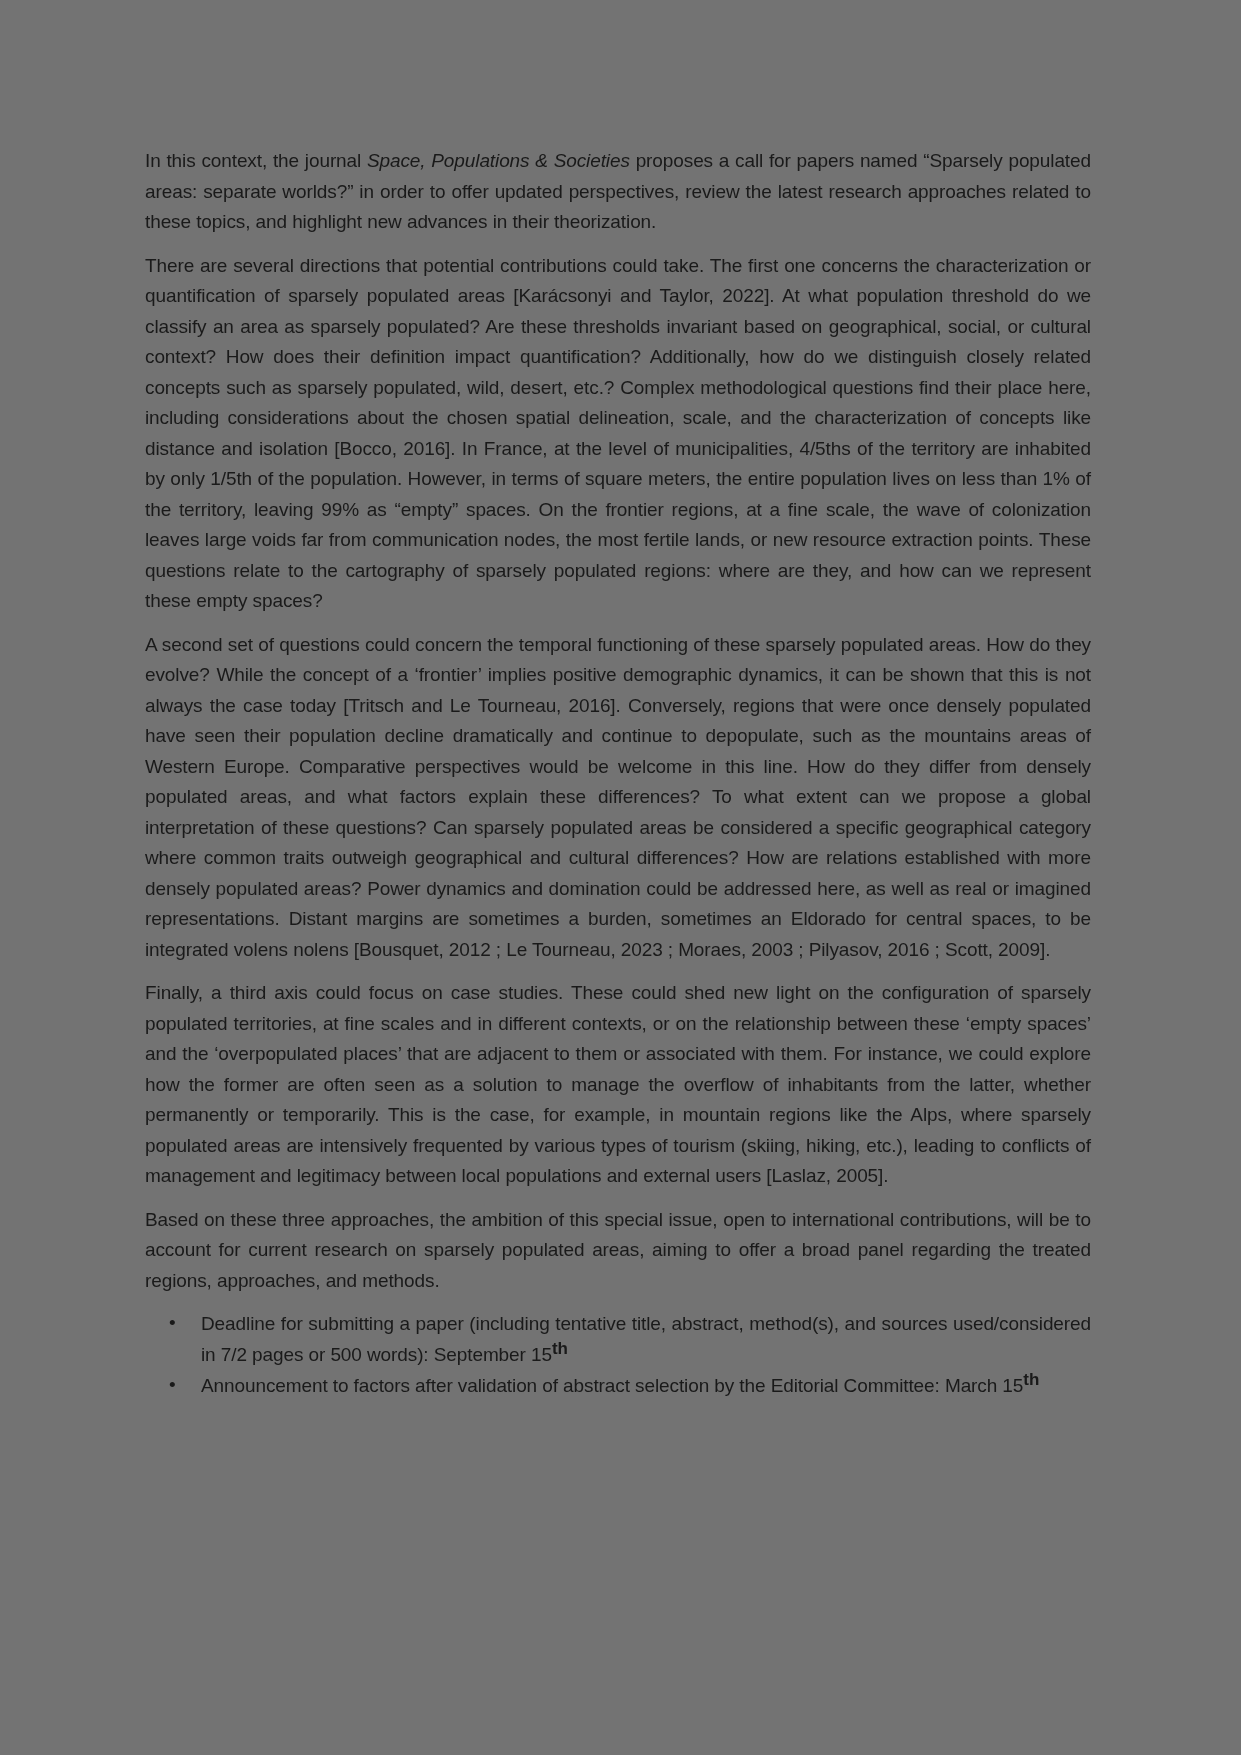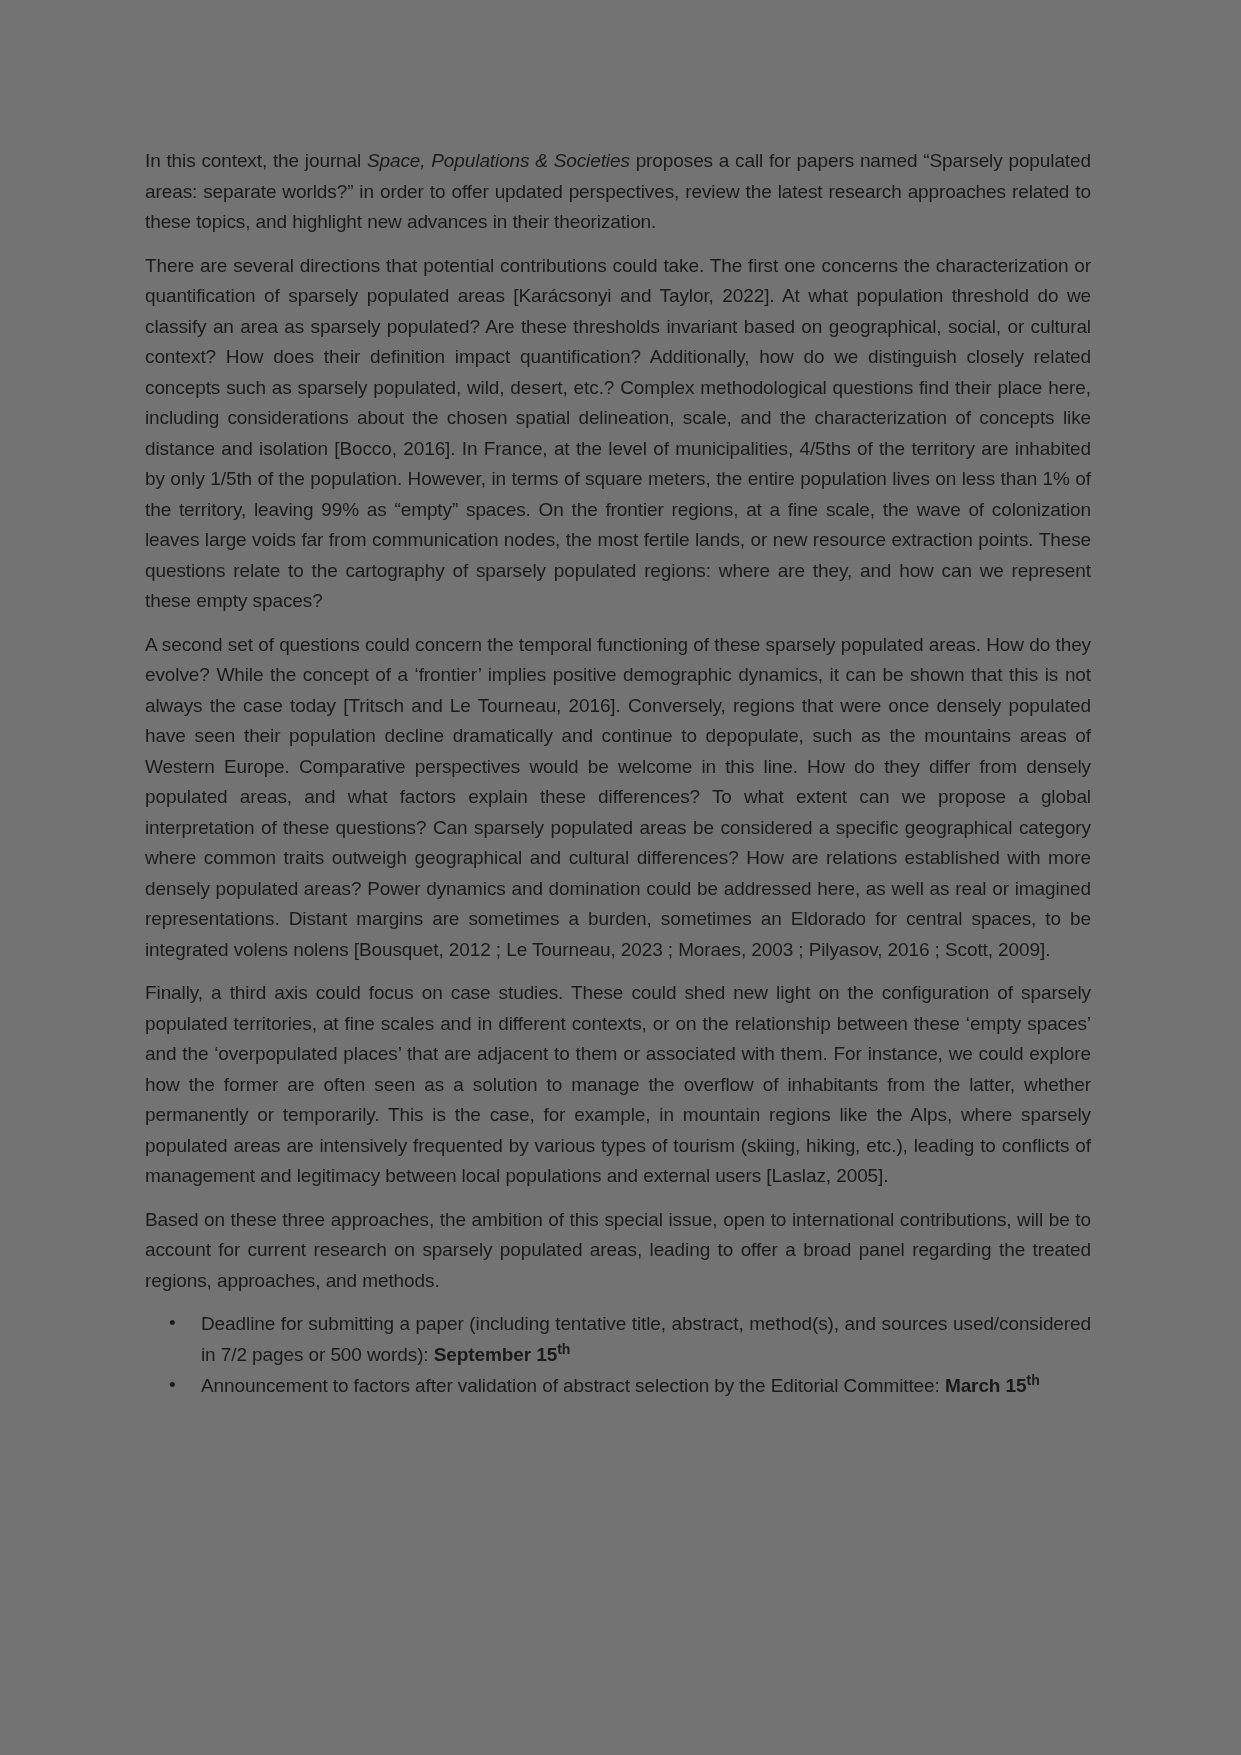--- a/index.html
+++ b/index.html
@@ -48,45 +48,45 @@
     padding-left: 56px;
     margin: 0;
   }
   .dot {
     position: absolute;
     left: 24px;
     top: -1px;
     font-size: 19px;
   }
   .bold-date {
-    font-weight: 700;
+    font-weight: 400;
   }
   .ord {
     font-weight: 700;
-    font-size: 14px;
+    font-size: 17px;
     position: relative;
     top: -7px;
     letter-spacing: 0;
   }
 </style>
 </head>
 <body>
 
 <div class="page">
   <div class="doc-content">
 
     <p class="para"><span>In this context, the journal </span><em>Space, Populations &amp; Societies</em><span> proposes a call for papers named “Sparsely populated areas: separate worlds?” in order to offer updated perspectives, review the latest research approaches related to these topics, and highlight new advances in their theorization.</span></p>
 
     <p class="para">There are several directions that potential contributions could take. The first one concerns the characterization or quantification of sparsely populated areas [Karácsonyi and Taylor, 2022].  At what population threshold do we classify an area as sparsely populated? Are these thresholds invariant based on geographical, social, or cultural context? How does their definition impact quantification? Additionally, how do we distinguish closely related concepts such as sparsely populated, wild, desert, etc.? Complex methodological questions find their place here, including considerations about the chosen spatial delineation, scale, and the characterization of concepts like distance and isolation [Bocco, 2016]. In France, at the level of municipalities, 4/5ths of the territory are inhabited by only 1/5th of the population. However, in terms of square meters, the entire population lives on less than 1% of the territory, leaving 99% as “empty” spaces. On the frontier regions, at a fine scale, the wave of colonization leaves large voids far from communication nodes, the most fertile lands, or new resource extraction points. These questions relate to the cartography of sparsely populated regions: where are they, and how can we represent these empty spaces?</p>
 
     <p class="para">A second set of questions could concern the temporal functioning of these sparsely populated areas. How do they evolve? While the concept of a ‘frontier’ implies positive demographic dynamics, it can be shown that this is not always the case today [Tritsch and Le Tourneau, 2016]. Conversely, regions that were once densely populated have seen their population decline dramatically and continue to depopulate, such as the mountains areas of Western Europe. Comparative perspectives would be welcome in this line. How do they differ from densely populated areas, and what factors explain these differences? To what extent can we propose a global interpretation of these questions? Can sparsely populated areas be considered a specific geographical category where common traits outweigh geographical and cultural differences? How are relations established with more densely populated areas? Power dynamics and domination could be addressed here, as well as real or imagined representations. Distant margins are sometimes a burden, sometimes an Eldorado for central spaces, to be integrated volens nolens [Bousquet, 2012 ; Le Tourneau, 2023 ; Moraes, 2003 ; Pilyasov, 2016 ; Scott, 2009].</p>
 
     <p class="para">Finally, a third axis could focus on case studies. These could shed new light on the configuration of sparsely populated territories, at fine scales and in different contexts, or on the relationship between these ‘empty spaces’ and the ‘overpopulated places’ that are adjacent to them or associated with them. For instance, we could explore how the former are often seen as a solution to manage the overflow of inhabitants from the latter, whether permanently or temporarily. This is the case, for example, in mountain regions like the Alps, where sparsely populated areas are intensively frequented by various types of tourism (skiing, hiking, etc.), leading to conflicts of management and legitimacy between local populations and external users [Laslaz, 2005].</p>
 
-    <p class="para">Based on these three approaches, the ambition of this special issue, open to international contributions, will be to account for current research on sparsely populated areas, leading to offer a broad panel regarding the treated regions, approaches, and methods.</p>
+    <p class="para">Based on these three approaches, the ambition of this special issue, open to international contributions, will be to account for current research on sparsely populated areas, aiming to offer a broad panel regarding the treated regions, approaches, and methods.</p>
 
 
     <ul class="bullets">
       <li class="bullet">
         <span class="dot">•</span><span>Deadline for submitting a paper (including tentative title, abstract, method(s), and sources used/considered in 7/2 pages or 500 words): </span><span class="bold-date">September 15</span><span class="ord">th</span>
       </li>
       <li class="bullet">
         <span class="dot">•</span><span>Announcement to factors after validation of abstract selection by the Editorial Committee: </span><span class="bold-date">March 15</span><span class="ord">th</span>
       </li>
     </ul>

